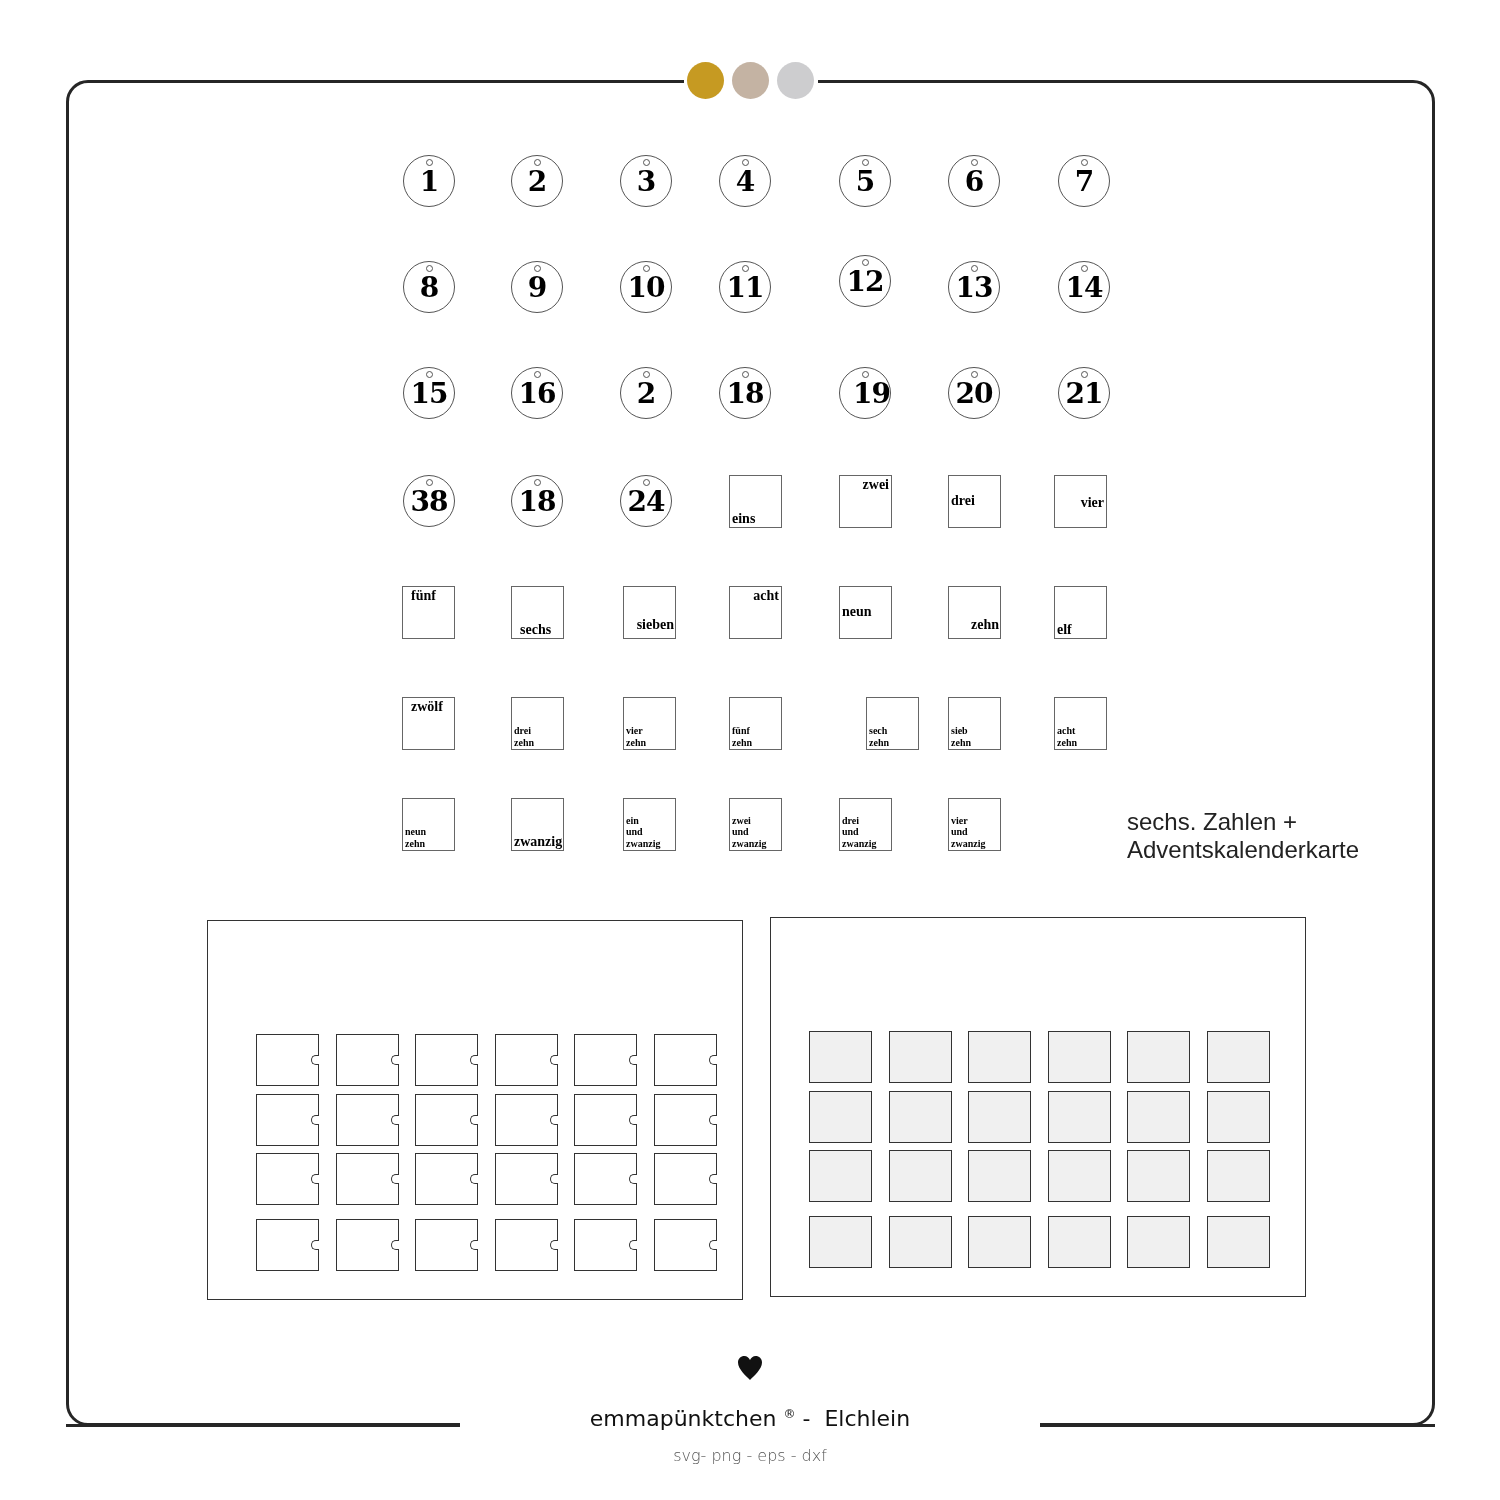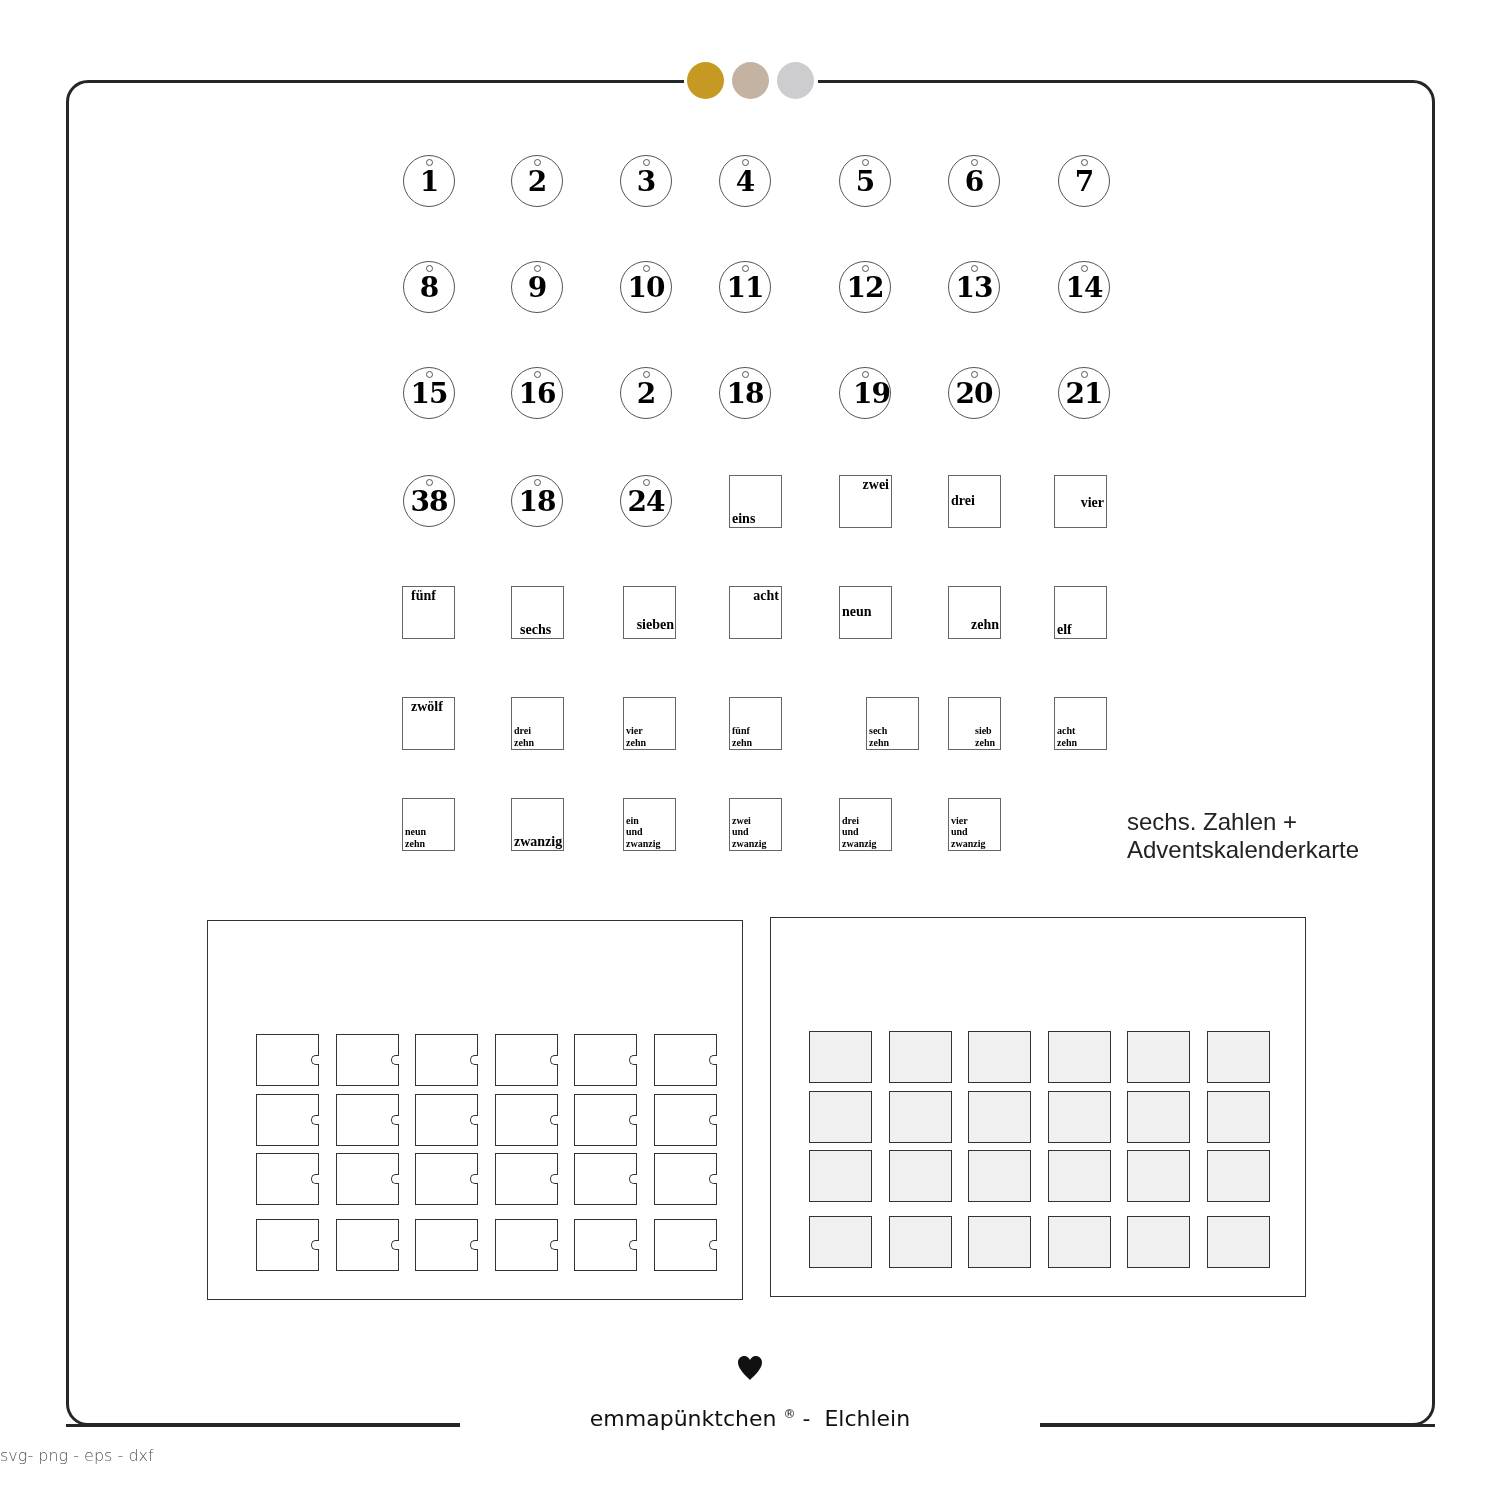--- a/index.html
+++ b/index.html
@@ -17,21 +17,21 @@
   .word .big { font-size: 14px; }
   .word .small { font-size: 10px; line-height: 1.15; }
   .tagline { position: absolute; left: 1127px; top: 808px; font-family: "Liberation Sans", sans-serif; font-size: 24px; line-height: 28px; color: #222; font-weight: 300; }
   .panel { position: absolute; border: 1px solid #333; box-sizing: border-box; }
   .door { position: absolute; width: 63px; height: 52px; border: 1px solid #333; box-sizing: border-box; background: #fff; }
   .door .notch { position: absolute; right: -1px; top: 50%; width: 8px; height: 10px; margin-top: -5px; border: 1px solid #333; border-right: none; border-radius: 6px 0 0 6px; background: #fff; box-sizing: border-box; }
   .window { position: absolute; width: 63px; height: 52px; border: 1px solid #333; box-sizing: border-box; background: #f0f0f0; }
   .heart { position: absolute; left: 736px; top: 1354px; width: 28px; height: 28px; }
   .brand { position: absolute; left: 0; width: 1500px; top: 1406px; text-align: center; font-family: "DejaVu Sans", sans-serif; font-size: 22px; color: #111; font-weight: 500; }
   .brand sup { font-size: 12px; vertical-align: 8px; }
-  .formats { position: absolute; left: 0; width: 1500px; top: 1446px; font-family: "DejaVu Sans", sans-serif; font-size: 16px; color: #555; font-weight: 300; }
+  .formats { position: absolute; left: 0; width: 1500px; top: 1446px; text-align: center; font-family: "DejaVu Sans", sans-serif; font-size: 16px; color: #555; font-weight: 300; }
   .footer-line { position: absolute; top: 1424px; height: 3px; background: #262626; }
 </style>
 </head>
 <body>
 
 <div class="frame"></div>
 
 <div class="frame-gap" style="left:684px;top:78px;width:134px;height:6px;"></div>
 
 <div class="frame-gap" style="left:460px;top:1420px;width:580px;height:10px;"></div>
@@ -80,21 +80,21 @@
       <span class="num">9</span>
     </div>
     <div class="tag" style="left: 620px; top: 261px;">
       <div class="hole"></div>
       <span class="num">10</span>
     </div>
     <div class="tag" style="left: 719px; top: 261px;">
       <div class="hole"></div>
       <span class="num">11</span>
     </div>
-    <div class="tag" style="left: 839px; top: 261px;">
+    <div class="tag" style="left: 839px; top: 255px;">
       <div class="hole"></div>
       <span class="num">12</span>
     </div>
     <div class="tag" style="left: 948px; top: 261px; justify-content: center;">
       <div class="hole"></div>
       <span class="num">13</span>
     </div>
     <div class="tag" style="left: 1058px; top: 261px;">
       <div class="hole"></div>
       <span class="num">14</span>
@@ -187,21 +187,21 @@
     </div>
     <div class="word" style="left: 729px; top: 697px;">
       <span class="w small" style="left: 2px; bottom: 1px;">fünf
 zehn</span>
     </div>
     <div class="word" style="left: 866px; top: 697px;">
       <span class="w small" style="left: 2px; bottom: 1px;">sech
 zehn</span>
     </div>
     <div class="word" style="left: 948px; top: 697px;">
-      <span class="w small" style="left: 2px; bottom: 1px; margin-left: 24px;">sieb
+      <span class="w small" style="left: 2px; bottom: 1px;">sieb
 zehn</span>
     </div>
     <div class="word" style="left: 1054px; top: 697px;">
       <span class="w small" style="left: 2px; bottom: 1px;">acht
 zehn</span>
     </div>
     <div class="word" style="left: 402px; top: 798px;">
       <span class="w small" style="left: 2px; bottom: 1px;">neun
 zehn</span>
     </div>

